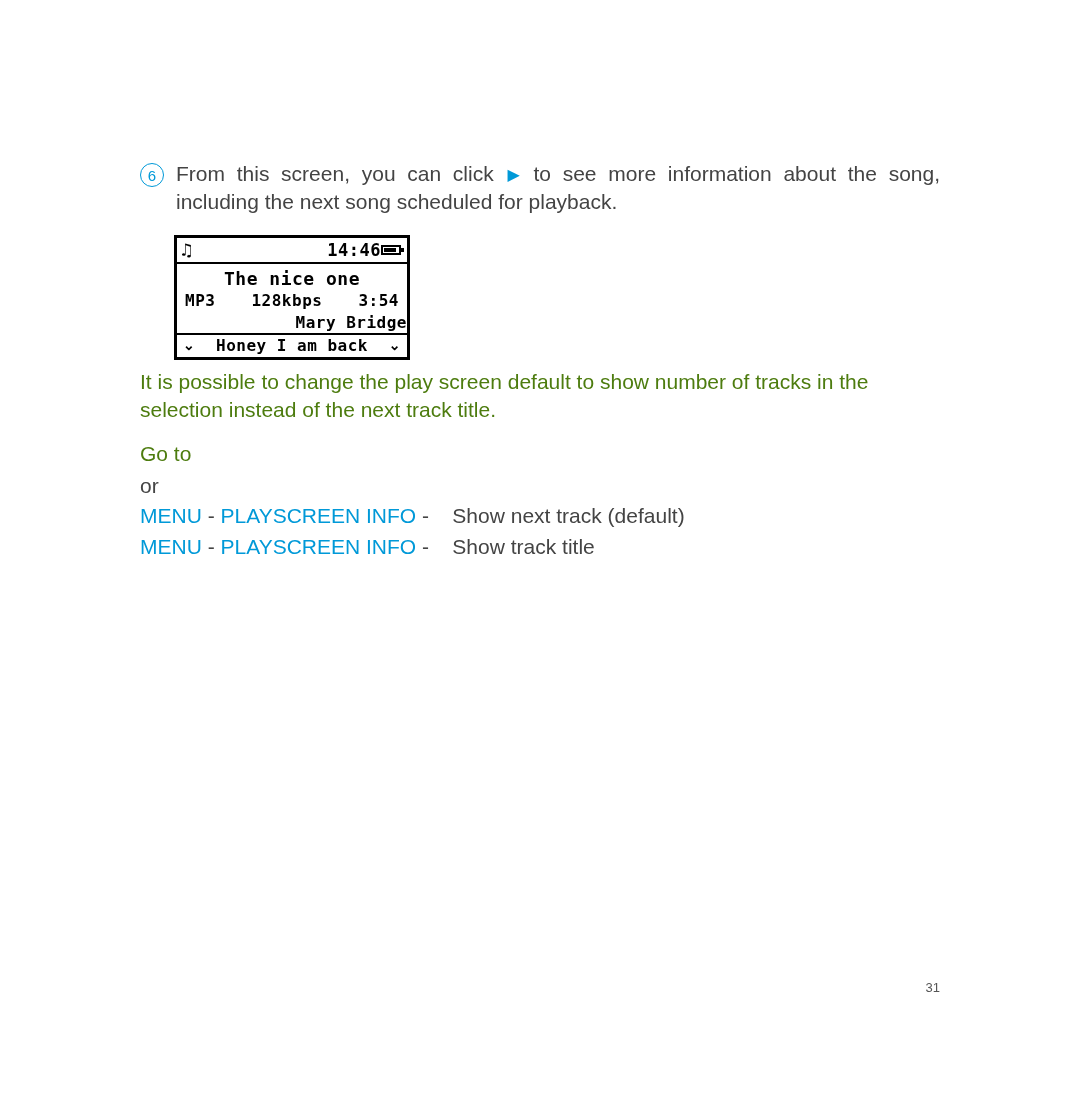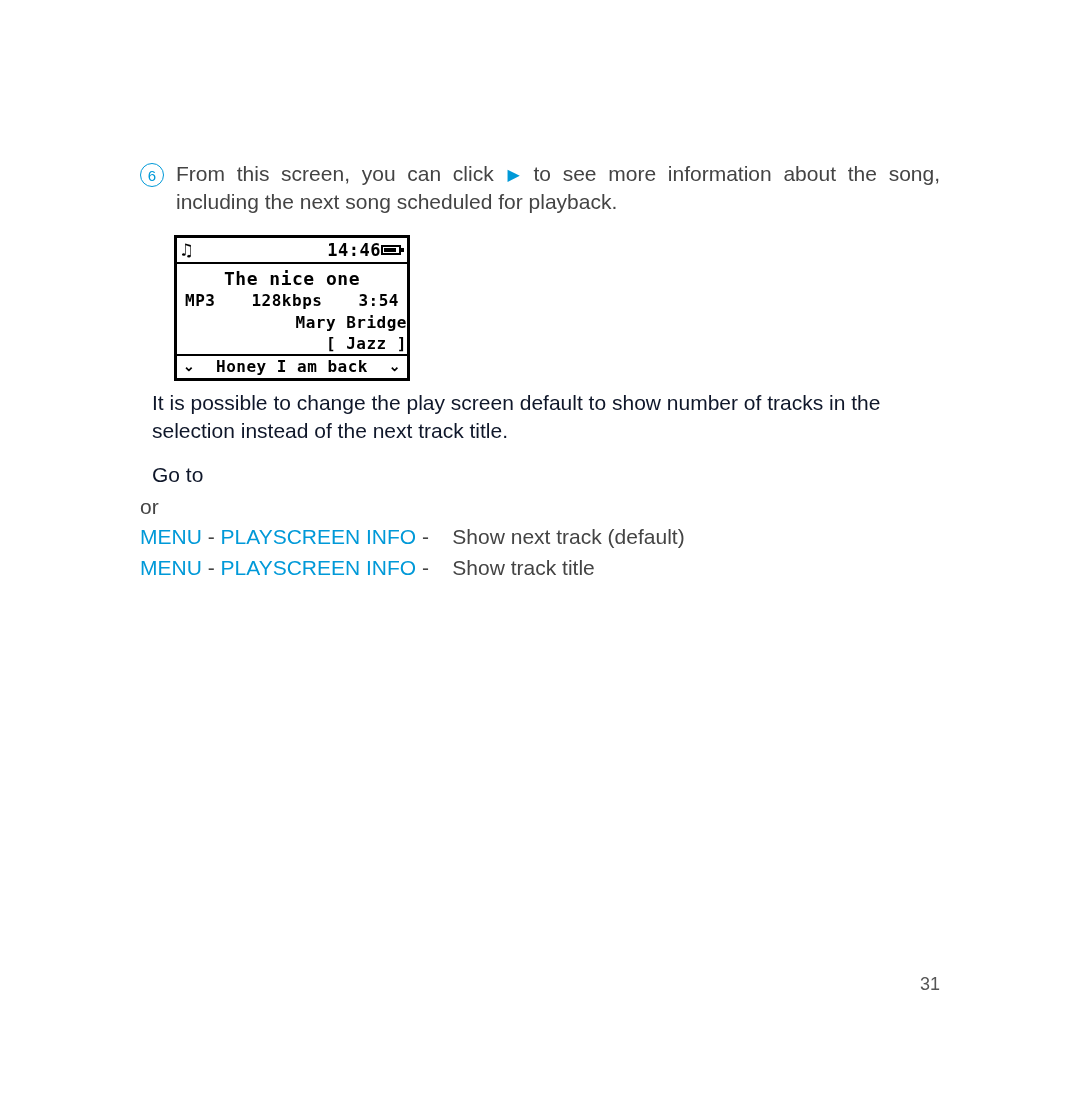--- a/index.html
+++ b/index.html
@@ -130,35 +130,35 @@
 
   .section-heading {
     color:#0099d8;
     font-size:21px;
     margin-top:28px;
     margin-bottom:10px;
   }
   .body-p {
     font-size:21px;
     line-height:1.35;
-    color:#0f172a;
-    margin:8px 12px;
+    color:#4d7c0f;
+    margin:8px 0;
   }
   .menu-line {
     font-size:21px;
     line-height:1.45;
     color:#444;
   }
   .menu-line .accent { color:#0099d8; }
   .dash { color:#444; }
   .page-number {
     position:absolute;
     right:140px;
     bottom:105px;
-    font-size:18px;
+    font-size:13px;
     color:#555;
     margin-left:20px;
   }
 </style>
 </head>
 <body>
 
 <div class="page">
 
   <div class="step-row">
@@ -178,21 +178,20 @@
           </span>
       </span>
     </div>
     <div class="title">The  nice  one</div>
     <div class="row3">
       <span>MP3</span>
       <span>128kbps</span>
       <span>3:54</span>
     </div>
     <div class="centered">Mary Bridge</div>
-    <div class="centered">[ Jazz ]</div>
     <div class="bottom">
       <span class="chev">⌄</span>
       <span>Honey I am back</span>
       <span class="chev">⌄</span>
     </div>
   </div>
 
 
   <div class="body-p">It is possible to change the play screen default to show number of tracks in the selection instead of the next track title.</div>
 

